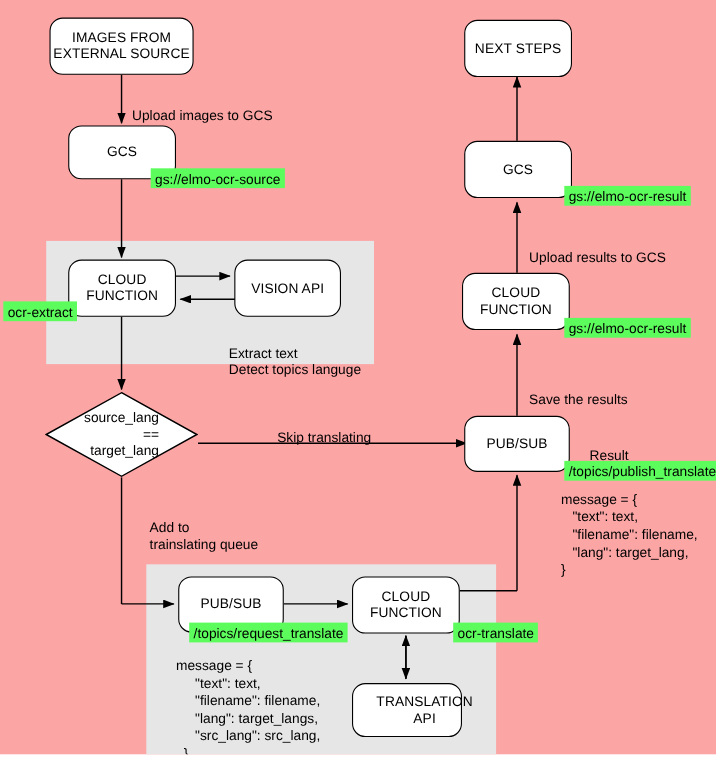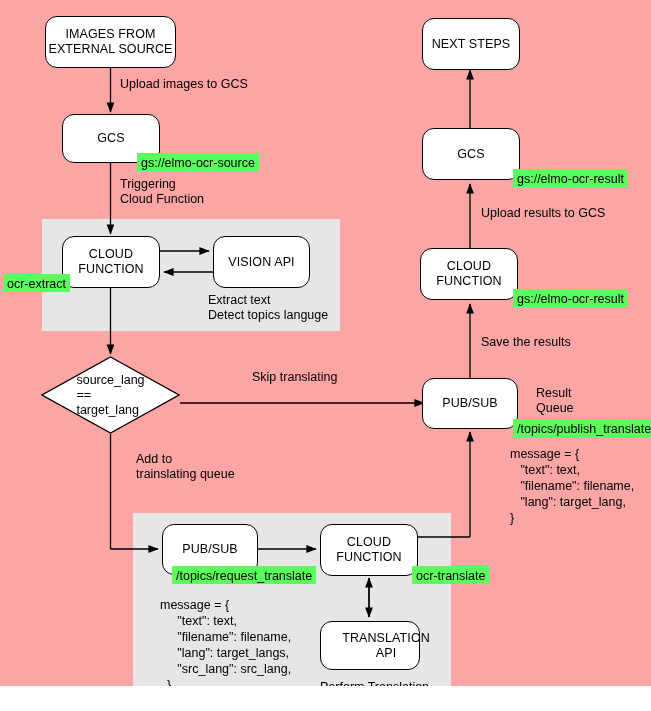--- a/index.html
+++ b/index.html
@@ -51,33 +51,34 @@
     align-items: center;
     justify-content: center;
   }
   .diamond svg {
     position: absolute;
     left: 0;
     top: 0;
   }
   .diamond .dlabel {
     position: relative;
-    text-align: left;
+    text-align: right;
     font-size: 12.5px;
     line-height: 15px;
     color: #000000;
     white-space: pre-line;
   }
   .edge-label {
     position: absolute;
     font-size: 12.5px;
     line-height: 15px;
     color: #000000;
     white-space: pre-line;
     background: transparent;
+    margin-top: 21px;
   }
   .tag {
     position: absolute;
     background: #5dfc5d;
     color: #000000;
     font-size: 12.5px;
     line-height: 16px;
     padding: 2px 4px 0 4px;
     white-space: nowrap;
   }
@@ -166,22 +167,20 @@
 
   <div class="node" style="left:420px; top:248px; width:98px; height:52px;">CLOUD
 FUNCTION</div>
 
   <div class="node" style="left:422px; top:128px; width:98px; height:52px;">GCS</div>
 
   <div class="node" style="left:422px; top:18px; width:98px; height:52px;">NEXT STEPS</div>
 
   <div class="edge-label" style="left:120px; top:77px;">Upload images to GCS</div>
 
-  <div class="edge-label" style="left:120px; top:177px;">Triggering
-Cloud Function</div>
 
   <div class="edge-label" style="left:208px; top:293px;">Extract text
 Detect topics languge</div>
 
   <div class="edge-label" style="left:252px; top:370px;">Skip translating</div>
 
   <div class="edge-label" style="left:136px; top:452px;">Add to
 trainslating queue</div>
 
   <div class="edge-label" style="left:320px; top:680px;">Perform Translation</div>

